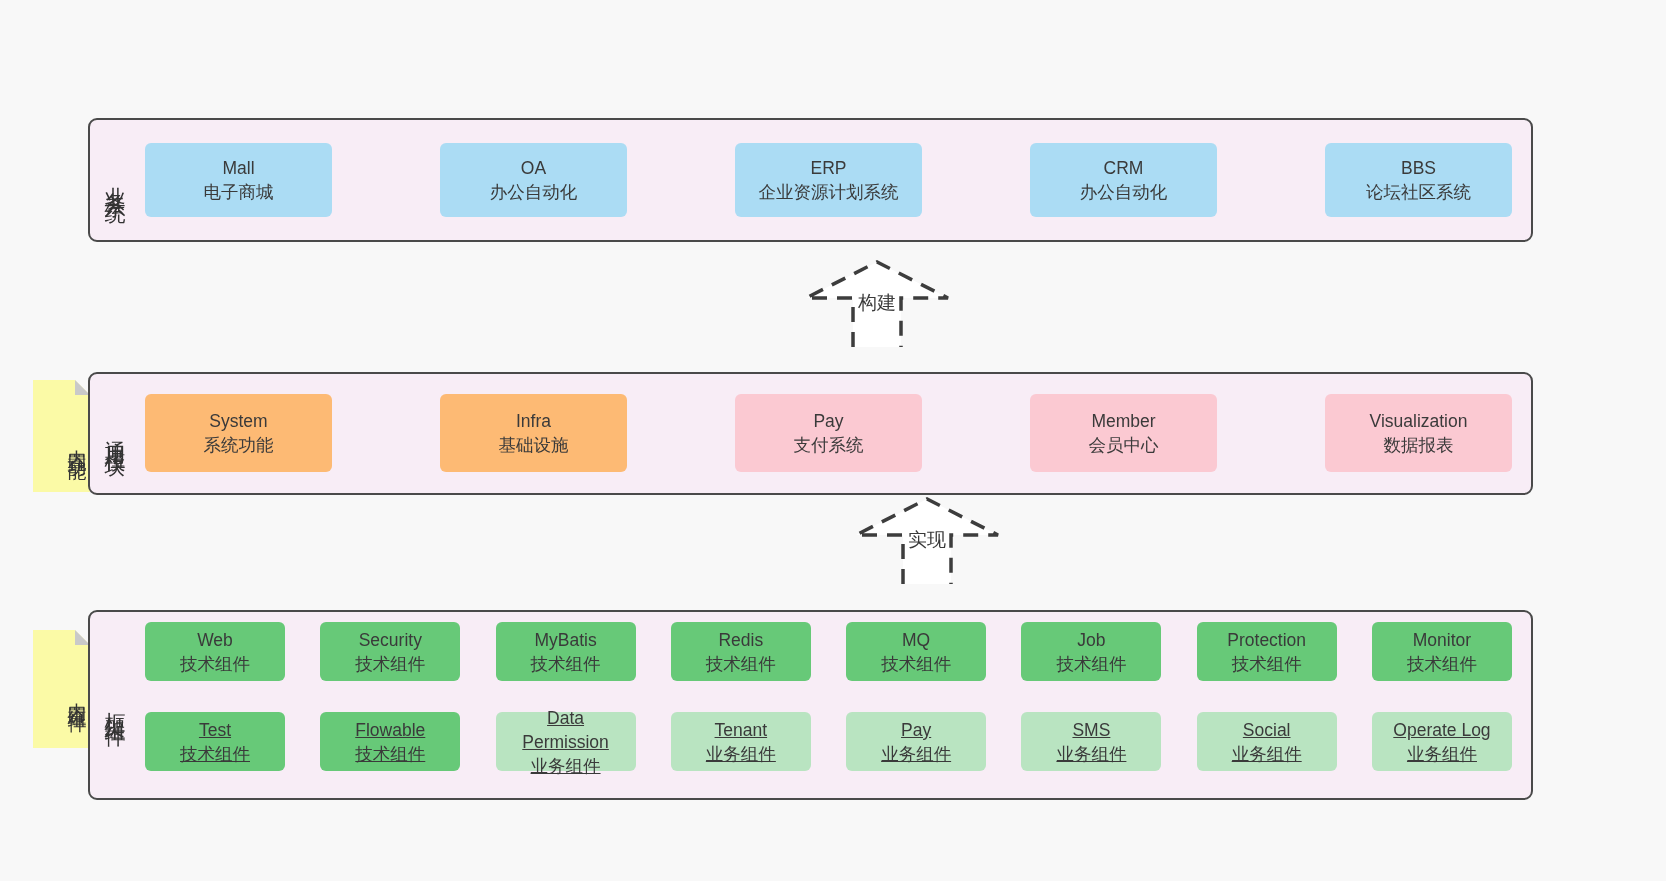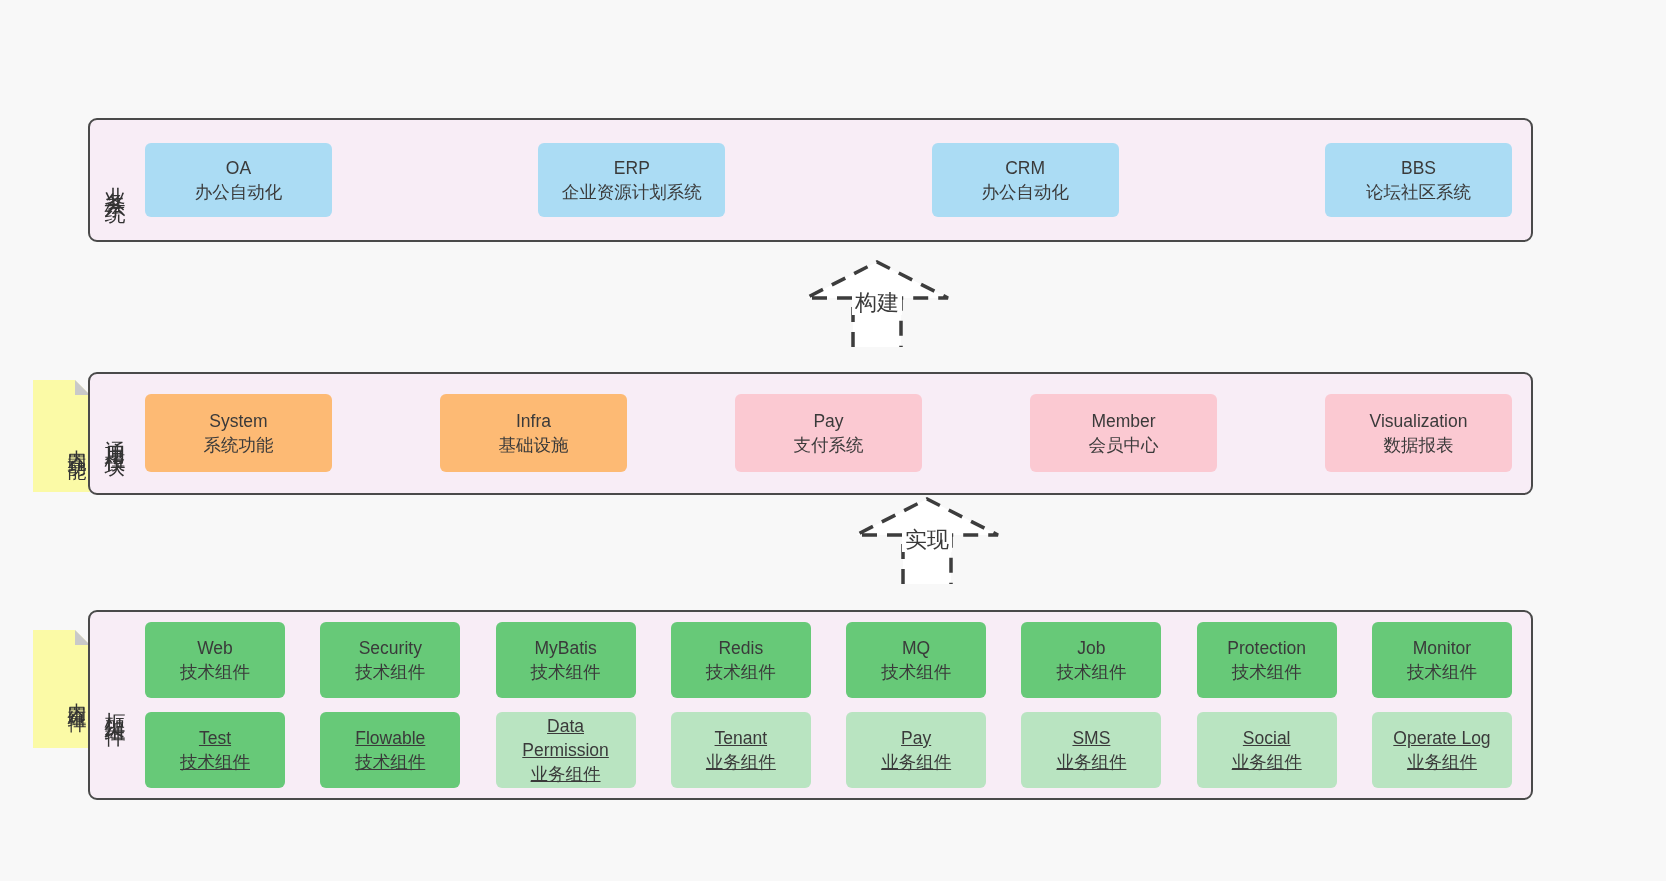--- a/index.html
+++ b/index.html
@@ -31,21 +31,21 @@
   .row-modules   { top:20px; }
   .row-fw1       { top:10px; }
   .row-fw2       { top:100px;text-decoration:underline; }
   .box {
     border-radius:6px; display:flex; flex-direction:column;
     align-items:center; justify-content:center; text-align:center;
     font-size:17.5px; line-height:24px; padding:0 8px; box-sizing:border-box;
   }
   .box-wide   { width:187px; height:74px; }
   .box-mid    { width:187px; height:78px; }
-  .box-small  { width:140px; height:76px; }
+  .box-small  { width:140px; height:59px; }
   .box-small .t { max-width:122px; }
   .blue   { background:#abdcf4; }
   .red    { background:#fdba74; }
   .pink   { background:#fbc9d2; }
   .green  { background:#67c978; }
   .lgreen { background:#b9e4c1; }
   .sticky {
     position:absolute; left:33px; width:57px;
     background:#fbfaa6; z-index:1;
     clip-path:polygon(0 0, calc(100% - 15px) 0, 100% 15px, 100% 100%, 0 100%);
@@ -61,21 +61,21 @@
   }
   .sticky-functions { top:380px; height:112px; }
   .fold-functions   { top:380px; }
   .sticky-components{ top:630px; height:118px; }
   .fold-components  { top:630px; }
   .arrow { position:absolute; width:150px; height:88px; z-index:1; }
   .arrow-build     { left:802px; top:259px; }
   .arrow-implement { left:852px; top:496px;text-decoration:underline; }
   .arrow-label {
     position:absolute; left:50%; top:32px; transform:translateX(-50%);
-    background:#ffffff; padding:0 3px; font-size:22px; line-height:24px;
+    background:#ffffff; padding:0 3px; font-size:19px; line-height:24px;
     color:#3a3a3a; white-space:nowrap;
   }
 </style>
 </head>
 <body>
 
 <div class="canvas">
 
   <div class="sticky sticky-functions">
     <span>内置功能</span>
@@ -83,20 +83,24 @@
   <div class="sticky-fold fold-functions"></div>
 
   <div class="sticky sticky-components">
     <span>内置组件</span>
   </div>
   <div class="sticky-fold fold-components"></div>
 
   <section class="panel panel-business">
     <div class="panel-label">业务系统</div>
     <div class="row row-business">
+      <div class="box box-wide blue">
+        <span class="t">Mall</span>
+        <span class="s">电子商城</span>
+      </div>
       <div class="box box-wide blue">
         <span class="t">OA</span>
         <span class="s">办公自动化</span>
       </div>
       <div class="box box-wide blue">
         <span class="t">ERP</span>
         <span class="s">企业资源计划系统</span>
       </div>
       <div class="box box-wide blue">
         <span class="t">CRM</span>

